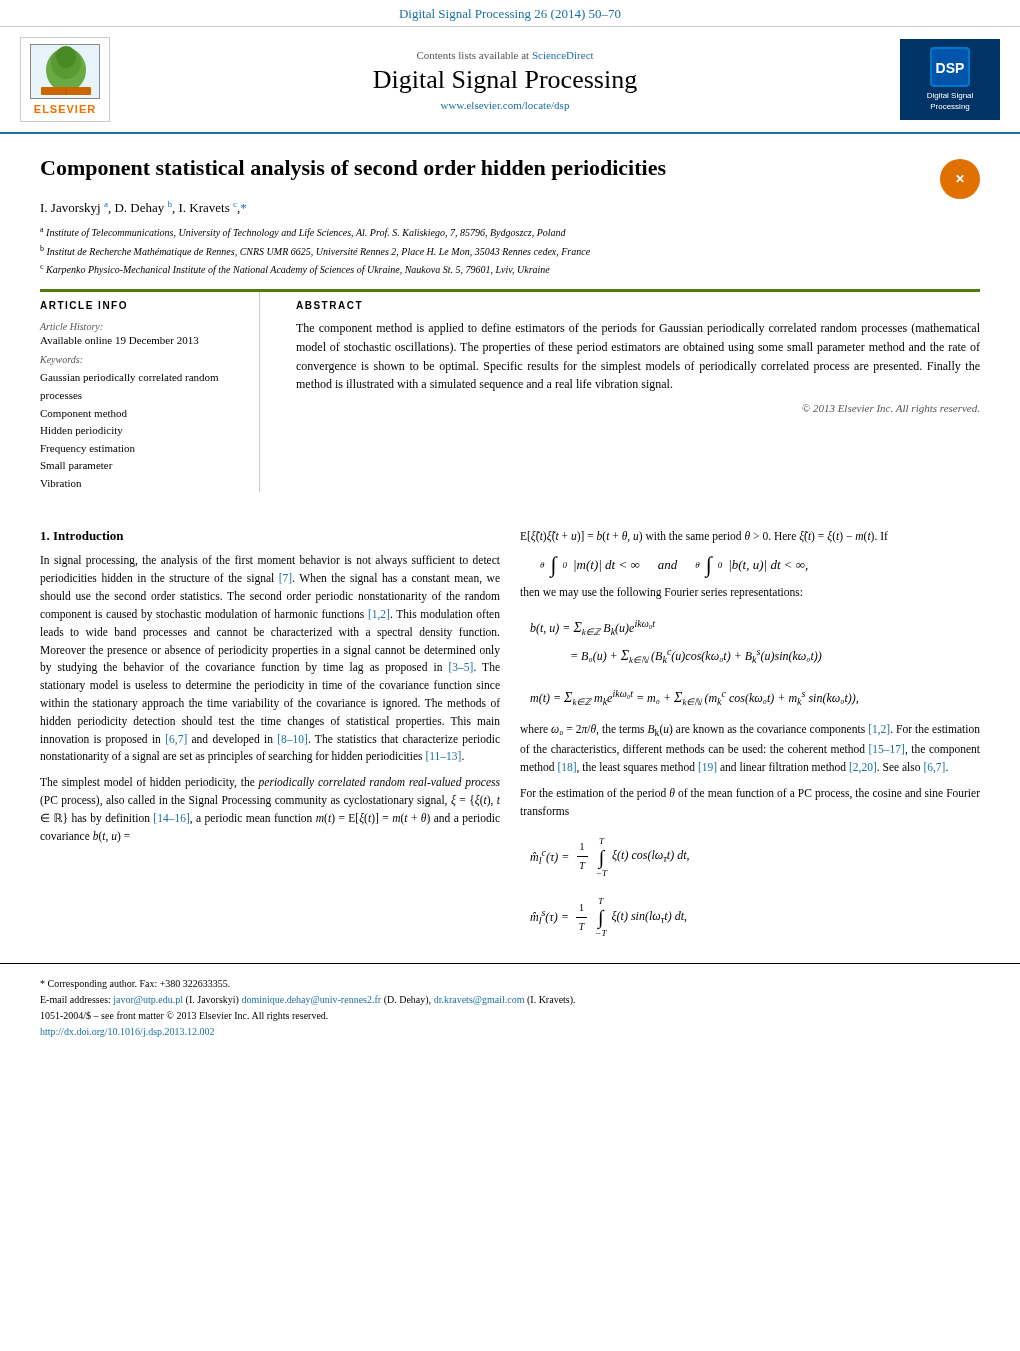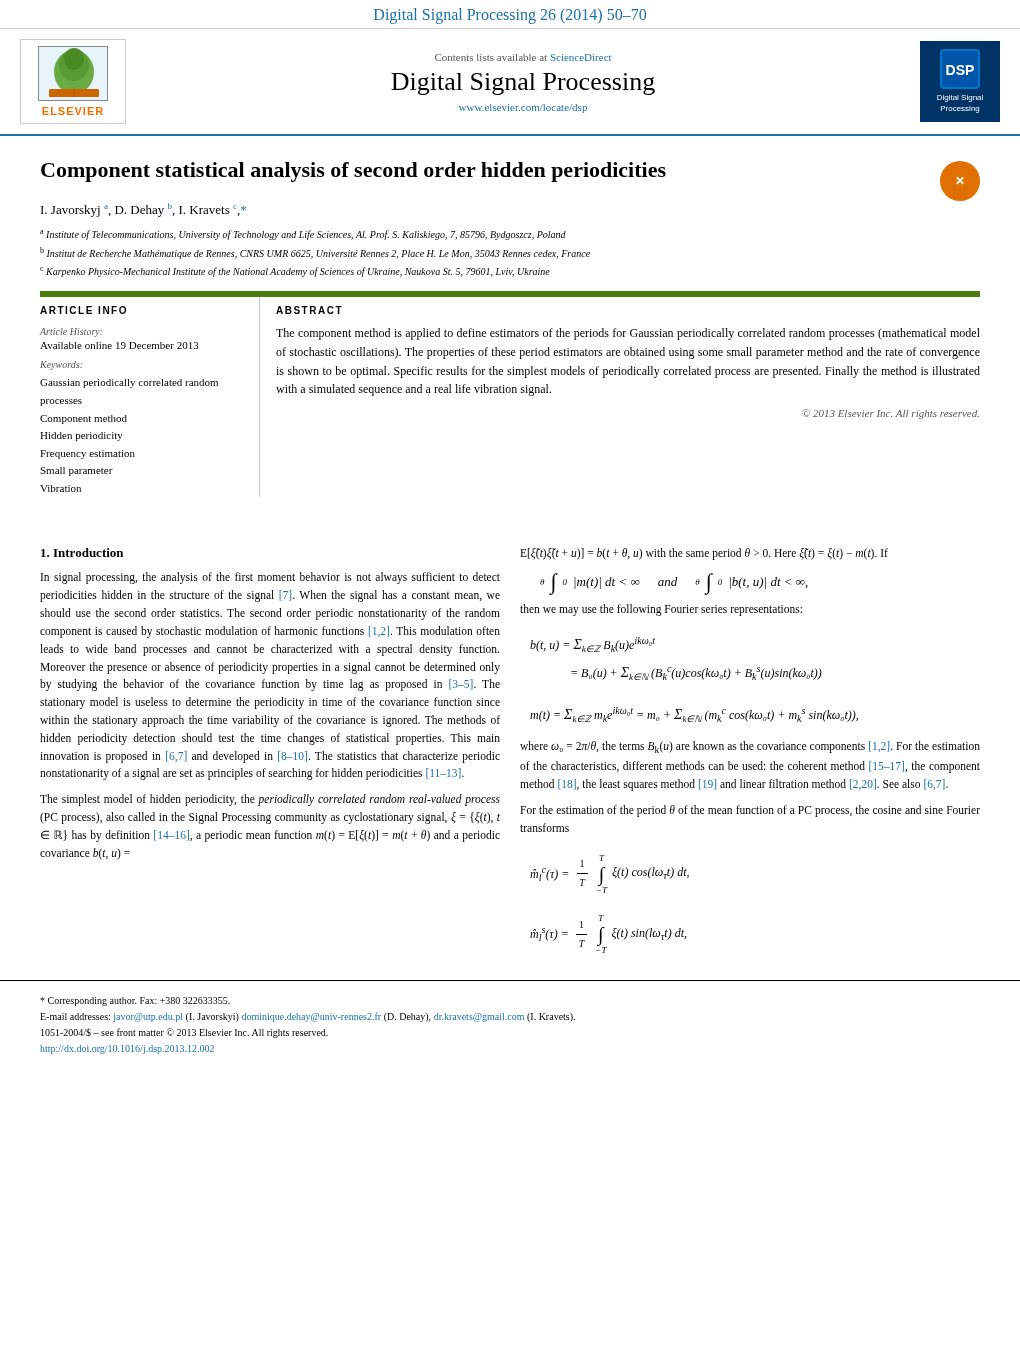--- a/index.html
+++ b/index.html
@@ -9,34 +9,34 @@
       font-size: 13px;
       color: #000;
       width: 1020px;
       min-height: 1351px;
     }
 
     
     .top-bar {
       text-align: center;
       padding: 6px 0 4px;
-      font-size: 16px;
+      font-size: 13px;
       color: #1a6fa3;
       border-bottom: 1px solid #ccc;
     }
 
     
     .journal-header {
       display: flex;
       align-items: center;
       padding: 10px 20px;
       border-bottom: 2px solid #1a6fa3;
     }
     .elsevier-logo {
-      width: 106px;
+      width: 90px;
       flex-shrink: 0;
       display: flex;
       flex-direction: column;
       align-items: center;
       border: 1px solid #ccc;
       padding: 6px;
     }
     .elsevier-logo .logo-image {
       width: 70px;
       height: 55px;
@@ -73,21 +73,21 @@
       color: #000;
       font-weight: normal;
       margin-bottom: 4px;
     }
     .journal-url {
       font-size: 11px;
       color: #1a6fa3;
       margin-top: 4px;
     }
     .journal-logo-right {
-      width: 80px;
+      width: 100px;
       flex-shrink: 0;
       display: flex;
       flex-direction: column;
       align-items: center;
       background: #003366;
       padding: 8px 6px;
       color: #fff;
       font-size: 9px;
       font-family: Arial, sans-serif;
       text-align: center;
@@ -159,23 +159,23 @@
     .affiliations p {
       margin-bottom: 2px;
     }
     .affiliations sup {
       font-size: 8px;
     }
 
     
     .two-col {
       display: flex;
-      gap: 16px;
-      margin-bottom: 28px;
-      border-top: 6px solid #4d7c0f;
+      gap: 36px;
+      margin-bottom: 16px;
+      border-top: 3px solid #4d7c0f;
     }
 
     .article-info {
       width: 220px;
       flex-shrink: 0;
       padding-top: 8px;
       border-right: 1px solid #ccc;
       padding-right: 16px;
     }
 

